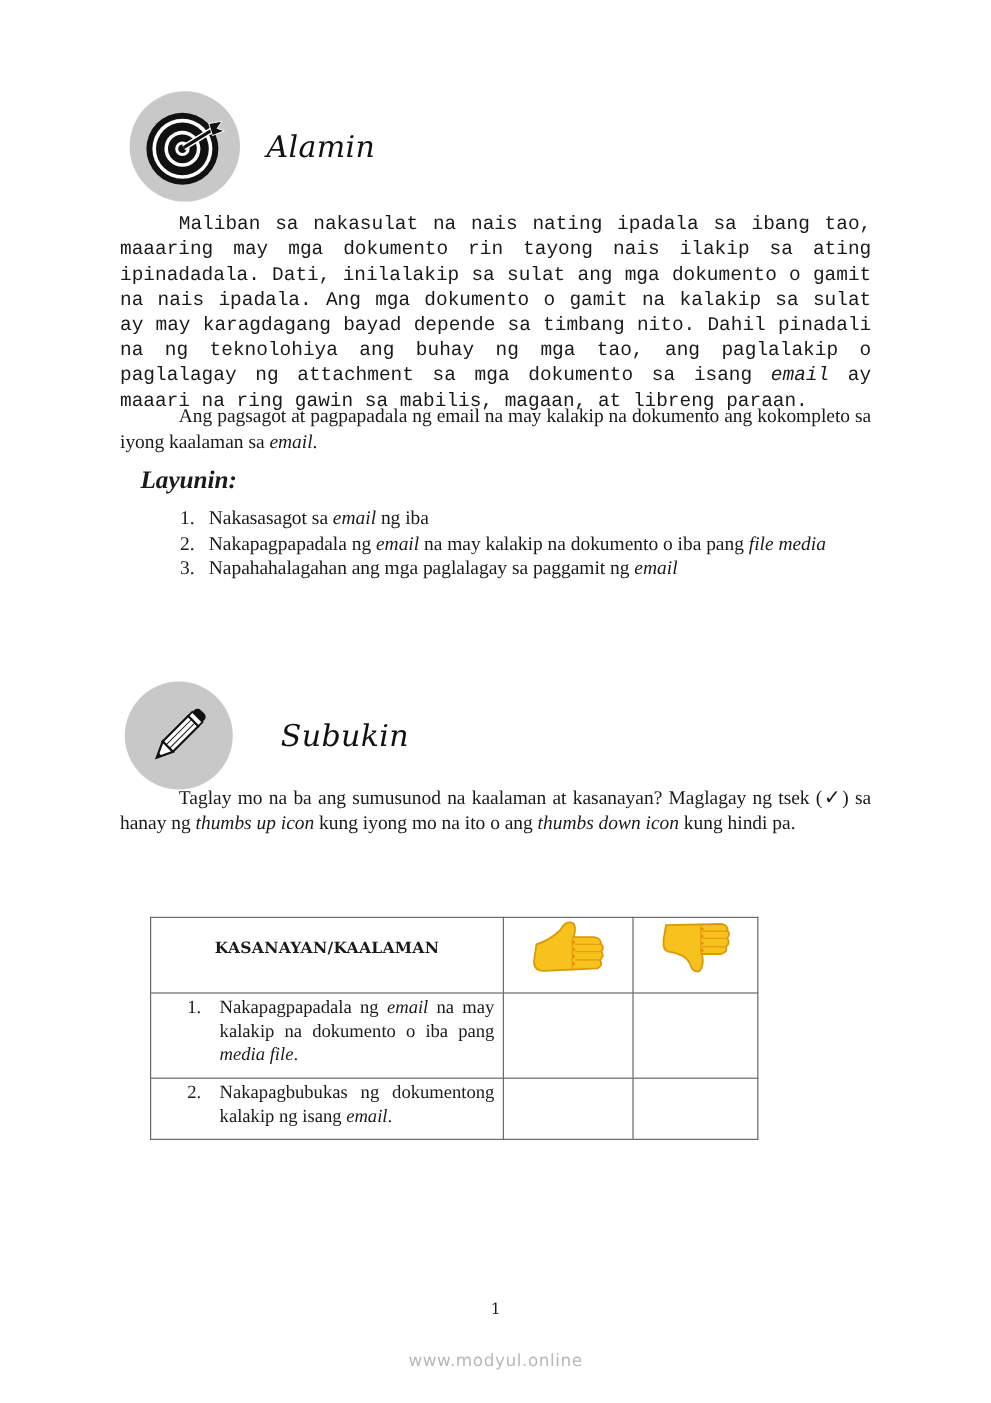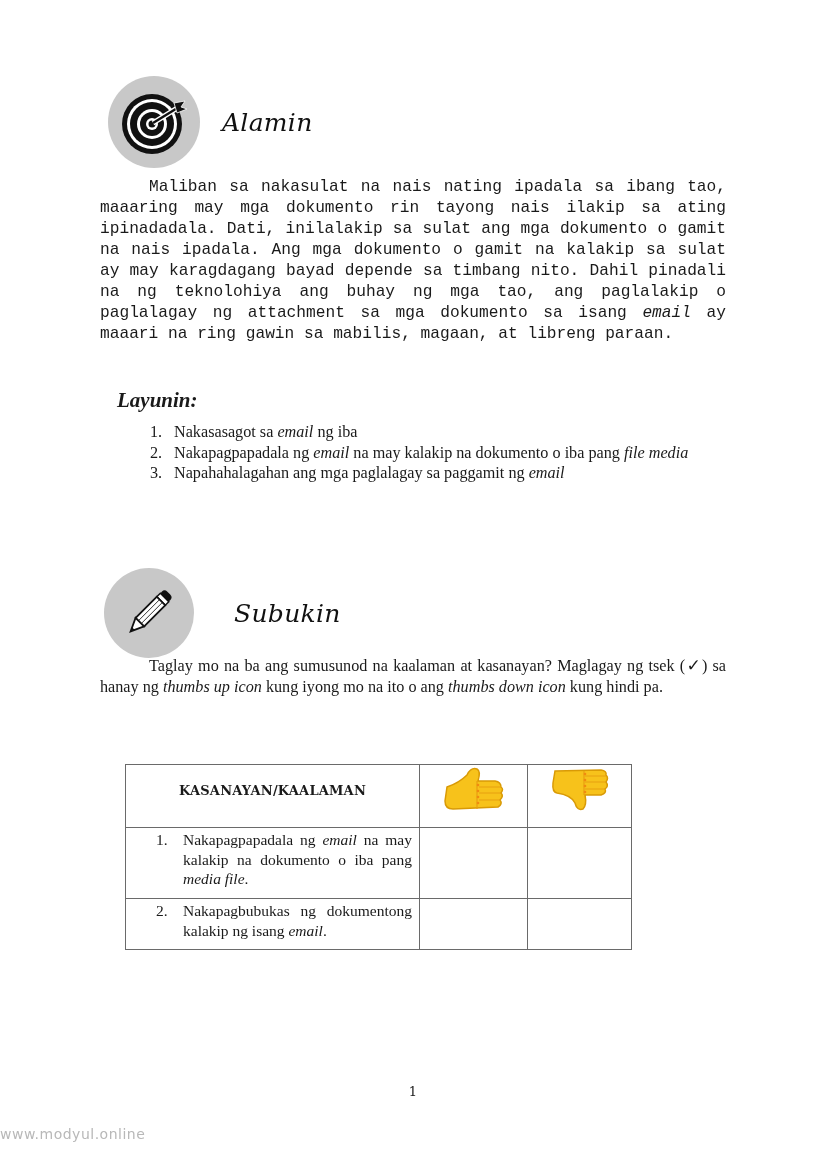--- a/index.html
+++ b/index.html
@@ -38,21 +38,21 @@
   .row-cell { padding: 2px 7px 0 30px !important; line-height: 19.5px; text-align: justify; }
   .row-item { display: flex; }
   .row-num { width: 27px; flex: none; }
   .row-text { flex: 1; text-align: justify; }
   tr.r1 td { height: 68px; }
   tr.r2 td { height: 48px; }
   .checkcell { }
 
   .page-num { position: absolute; left: 0; width: 826px; top: 1084px; text-align: center;
               font-family: "DejaVu Serif", serif; font-size: 13px; }
-  .watermark { position: absolute; left: 0; width: 826px; top: 1126px; 
+  .watermark { position: absolute; left: 0; width: 826px; top: 1126px; text-align: center;
                font-family: "DejaVu Sans", sans-serif; font-size: 14px; color: #b8b8b8; letter-spacing: 0.5px; }
 </style>
 </head>
 <body>
 
 <div class="page">
 
   <div class="section-head" style="left:108px; top:76px;">
     <div class="icon-circle">
       <svg width="70" height="70" viewBox="0 0 70 70">
@@ -68,20 +68,23 @@
         <path d="M55 16 L66 14 L62 20 L68 22 L58 26 Z" fill="#111" stroke="#fff" stroke-width="0.8"></path>
       </svg>
     </div>
     <div class="section-title">Alamin</div>
   </div>
 
   <div class="para" style="top:177px;font-family:Liberation Mono, monospace;">
     <span class="indent"></span><span>Maliban sa nakasulat na nais nating ipadala sa ibang tao, maaaring may mga dokumento rin tayong nais ilakip sa ating ipinadadala. Dati, inilalakip sa sulat ang mga dokumento o gamit na nais ipadala. Ang mga dokumento o gamit na kalakip sa sulat ay may karagdagang bayad depende sa timbang nito. Dahil pinadali na ng teknolohiya ang buhay ng mga tao, ang paglalakip o paglalagay ng attachment sa mga dokumento sa isang </span><i>email</i><span> ay maaari na ring gawin sa mabilis, magaan, at libreng paraan.</span>
   </div>
 
+  <div class="para" style="top:337px;">
+    <span class="indent"></span><span>Ang pagsagot at pagpapadala ng email na may kalakip na dokumento ang kokompleto sa iyong kaalaman sa </span><i>email</i><span>.</span>
+  </div>
 
   <div class="layunin">Layunin:</div>
 
   <div class="obj-list">
     <div class="obj-item">
       <span class="obj-num">1.</span>
       <span class="obj-text"><span>Nakasasagot sa </span><i>email</i><span> ng iba</span></span>
     </div>
     <div class="obj-item">
       <span class="obj-num">2.</span>

